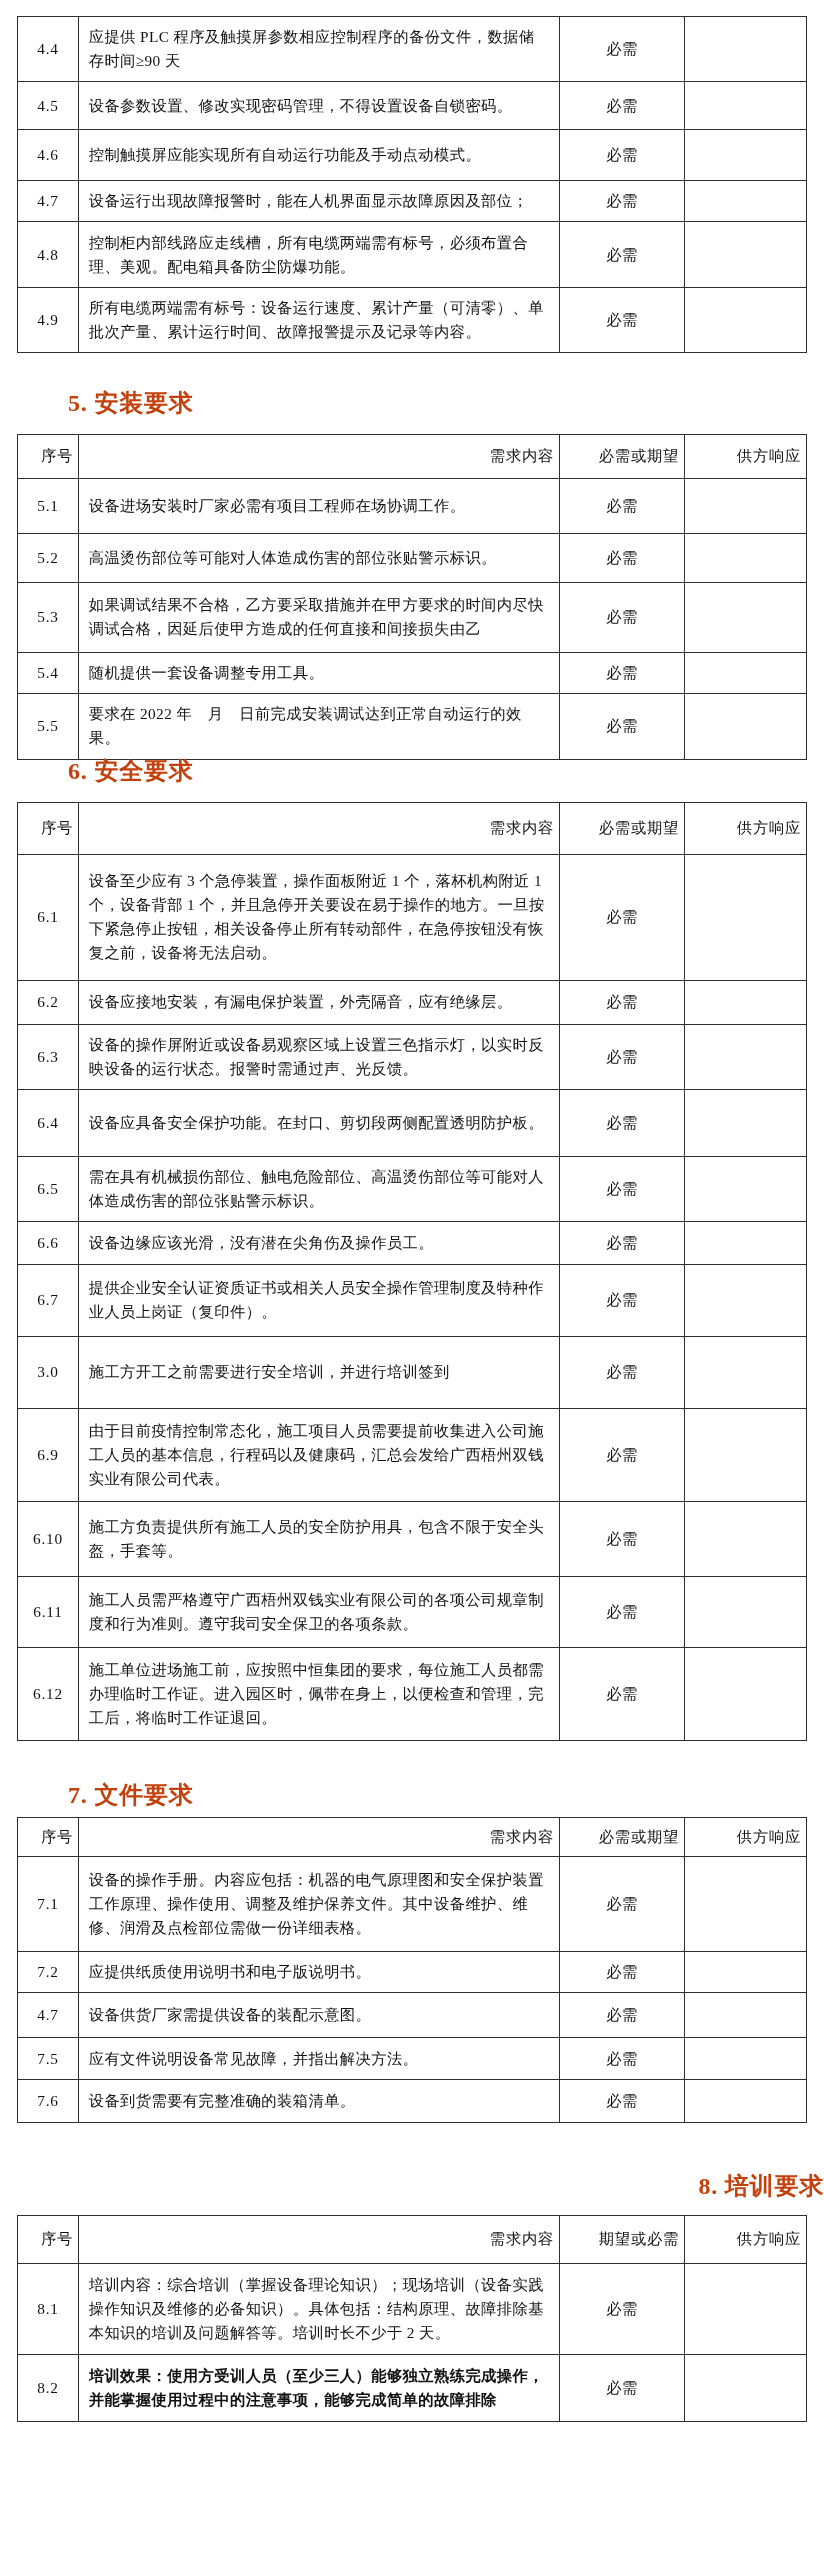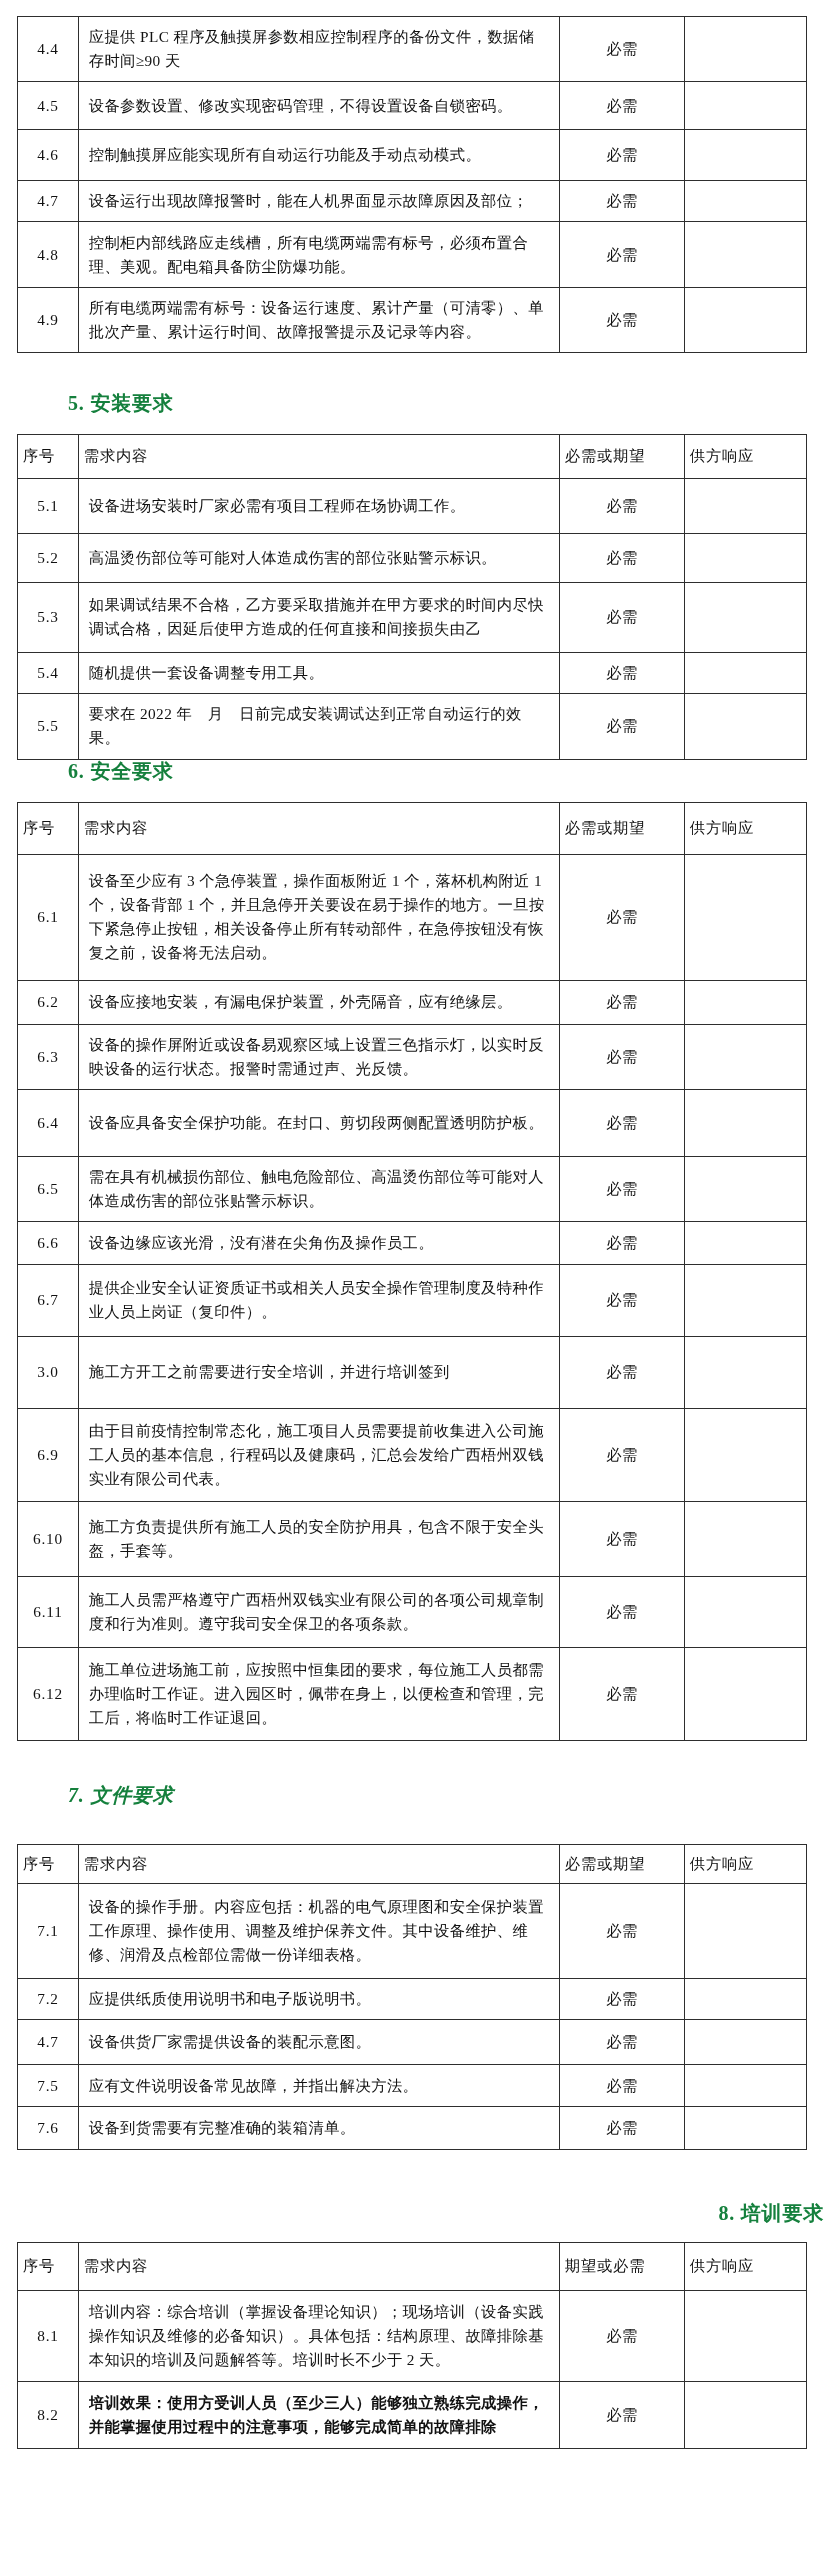--- a/index.html
+++ b/index.html
@@ -11,47 +11,47 @@
     width: 824px;
     min-height: 2576px;
     font-family: "Liberation Serif", "DejaVu Serif", serif;
     color: #111111;
   }
   .page {
     padding-top: 16px;
     padding-bottom: 32px;
   }
   h2.section-heading {
-    font-size: 20px;
+    font-size: 24px;
     line-height: 22.5px;
     font-weight: bold;
     letter-spacing: 0.8px;
     margin: 0 0 19.3px 68px;
-    color: #15803d;
+    color: #c2410c;
   }
   section.s5 h2.section-heading { margin-top: 39px; }
   section.s6 h2.section-heading { }
-  section.s7 h2.section-heading { margin-top: 43px; margin-bottom: 38px; font-style: italic; }
+  section.s7 h2.section-heading { margin-top: 43px; margin-bottom: 11px; }
   section.s8 h2.section-heading { margin-top: 52px; margin-bottom: 17.7px; text-align: right; }
   table.req-table {
     border-collapse: collapse;
     table-layout: fixed;
     width: 790px;
     margin-left: 17px;
   }
   table.req-table th,
   table.req-table td {
     border: 1.6px solid #2e2e2e;
     font-size: 15.3px;
     font-weight: normal;
     vertical-align: middle;
     overflow: hidden;
   }
   table.req-table th {
-    text-align: left;
+    text-align: right;
     padding: 6.4px 4.8px;
     letter-spacing: 0.8px;
   }
   td.no-cell {
     text-align: center;
     padding: 8px 3.2px;
     letter-spacing: 0.8px;
   }
   td.content-cell {
     text-align: left;

